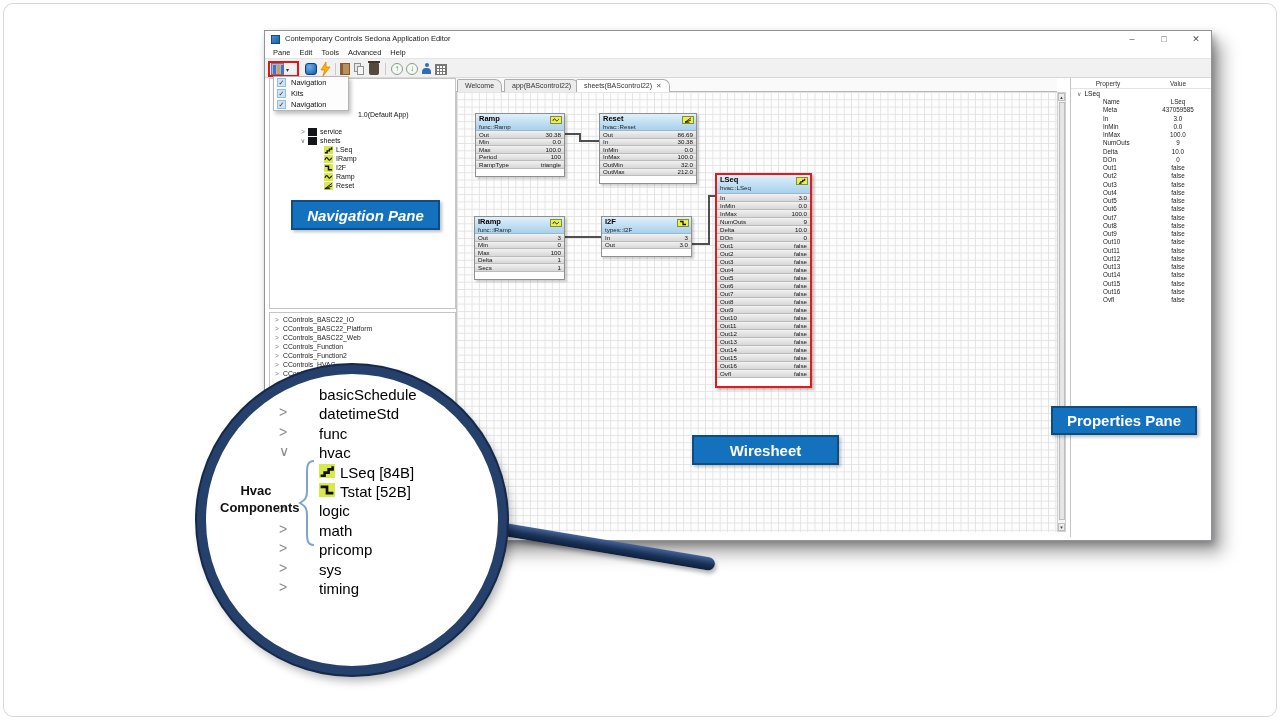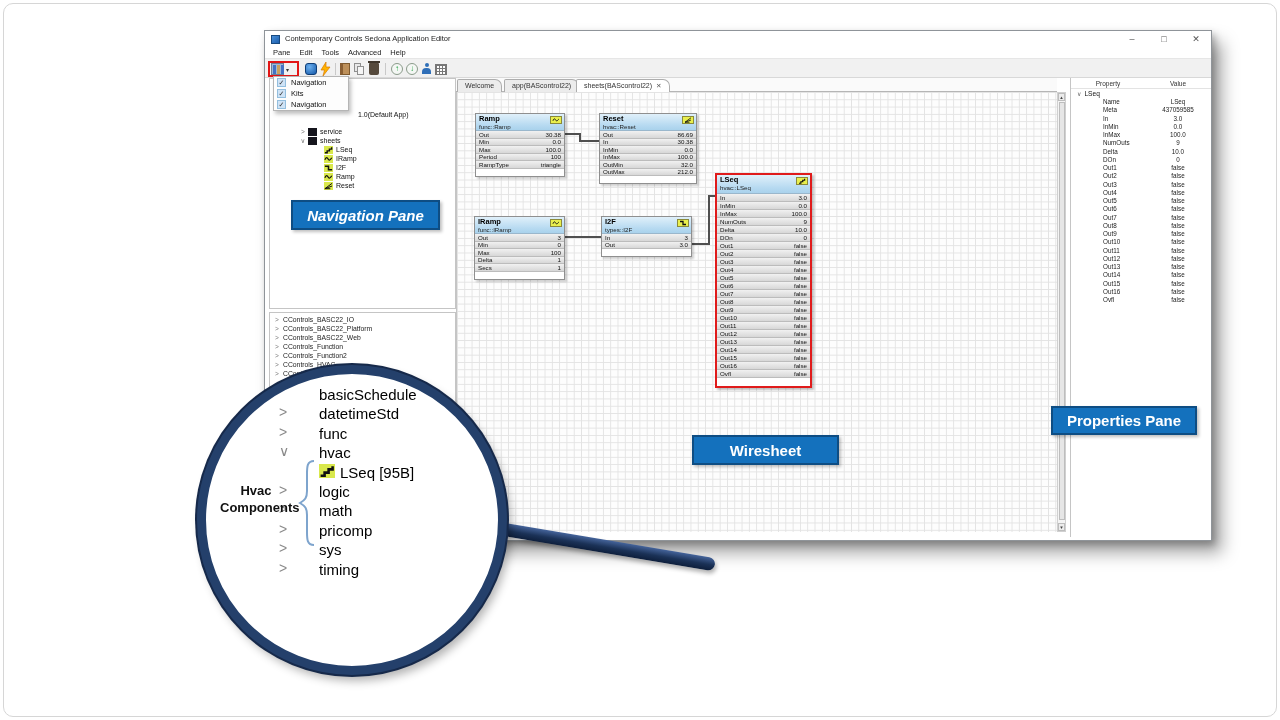--- a/index.html
+++ b/index.html
@@ -793,25 +793,35 @@
           </div>
 
           <div class="mag-row">
             <span class="mag-exp"></span>
             <span class="gicon" data-icon="stairs">
   <svg class="svg-stairs" viewBox="0 0 10 8">
                 <path d="M1,7 H3.5 V5 H6 V3 H8.5 V1" fill="none" stroke="#111" stroke-width="1.6"></path>
               </svg>
 
 </span>
-            <span class="mag-label">LSeq [95B]</span>
-          </div>
-
-
-
+            <span class="mag-label">LSeq [84B]</span>
+          </div>
+
+
+
+          <div class="mag-row">
+            <span class="mag-exp"></span>
+            <span class="gicon" data-icon="step">
+
+  <svg class="svg-step" viewBox="0 0 10 8">
+                <path d="M1,2 H5 V6 H9" fill="none" stroke="#111" stroke-width="1.7"></path>
+              </svg>
+</span>
+            <span class="mag-label">Tstat [52B]</span>
+          </div>
 
           <div class="mag-row">
             <span class="mag-exp">&gt;</span>
 
             <span class="mag-label">logic</span>
           </div>
 
           <div class="mag-row">
             <span class="mag-exp">&gt;</span>
 

